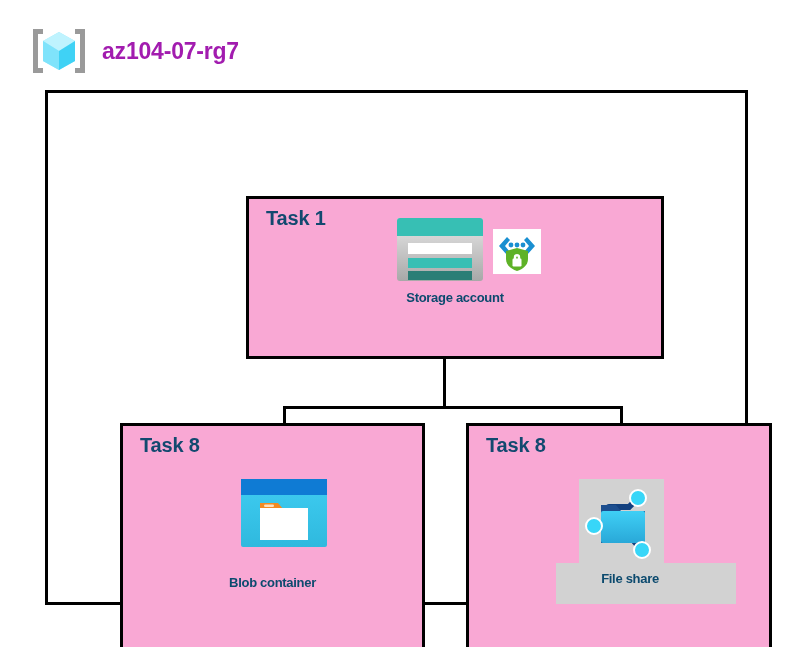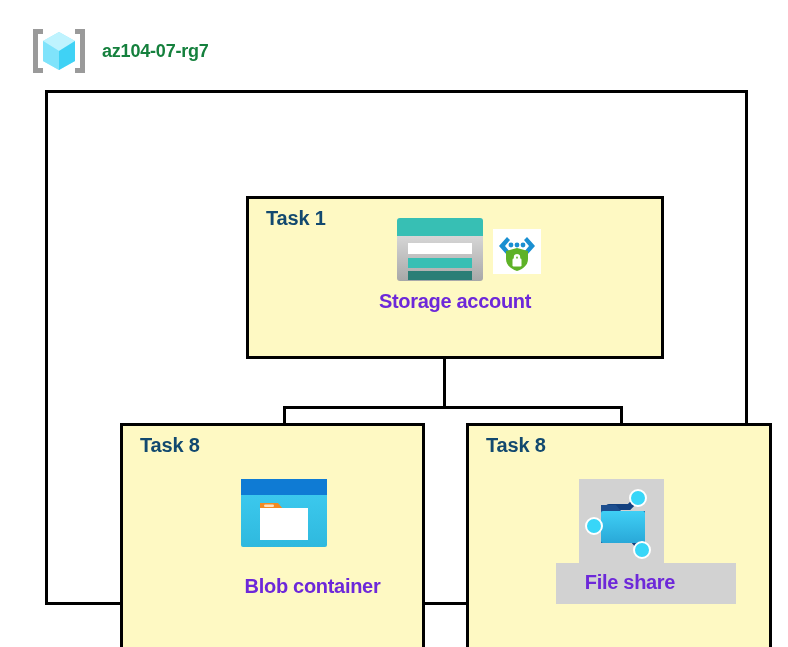--- a/index.html
+++ b/index.html
@@ -19,65 +19,65 @@
   #rg-header {
     position: absolute;
     left: 30px;
     top: 26px;
     display: flex;
     align-items: center;
     gap: 14px;
   }
   #rg-icon { width: 58px; height: 50px; display: block; }
   #rg-title {
-    font-size: 18px;
+    font-size: 23px;
     font-weight: bold;
-    color: #15803d;
+    color: #a21caf;
     letter-spacing: -0.2px;
     white-space: nowrap;
   }
 
   
   #rg-container {
     position: absolute;
     left: 45px;
     top: 90px;
     width: 703px;
     height: 515px;
     border: 3px solid #000000;
     background: #ffffff;
     box-sizing: border-box;
   }
 
   
   .task-box {
     position: absolute;
-    background: #fef9c3;
+    background: #f9a8d4;
     border: 3px solid #000000;
     box-sizing: border-box;
   }
   #task-1-box { left: 198px; top: 103px; width: 418px; height: 163px; }
   #task-2-box { left: 72px;  top: 330px; width: 305px; height: 243px; }
   #task-3-box { left: 418px; top: 330px; width: 306px; height: 243px; }
 
   .task-label {
     position: absolute;
     left: 17px;
     top: 8px;
     font-size: 20px;
     font-weight: bold;
     color: #12496F;
     letter-spacing: -0.2px;
   }
 
   .node-label {
     position: absolute;
-    font-size: 20px;
+    font-size: 13px;
     font-weight: bold;
-    color: #6d28d9;
+    color: #0c4a6e;
     white-space: nowrap;
     text-align: center;
     letter-spacing: -0.3px;
   }
 
   
   .conn {
     position: absolute;
     background: #000000;
   }
@@ -96,21 +96,21 @@
   
   .highlight {
     position: absolute;
     background: #D2D2D2;
   }
   #fileshare-icon-highlight  { left: 531px; top: 386px; width: 85px; height: 85px; }
   #fileshare-label-highlight { left: 508px; top: 470px; width: 180px; height: 41px; }
 
   
   #storage-account-label { left: 198px; top: 197px; width: 418px; }
-  #blob-container-label  { left: 72px;  top: 482px; width: 305px; padding-left: 40px; }
+  #blob-container-label  { left: 72px;  top: 482px; width: 305px; }
   #file-share-label      { left: 508px; top: 478px; width: 148px; }
 </style>
 </head>
 <body>
 
 <div id="rg-header">
   <span>
     <svg id="rg-icon" viewBox="0 0 58 50" xmlns="http://www.w3.org/2000/svg">
 
       <path d="M13 3 L3 3 L3 47 L13 47 L13 42 L8 42 L8 8 L13 8 Z" fill="#9A9A9A"></path>

